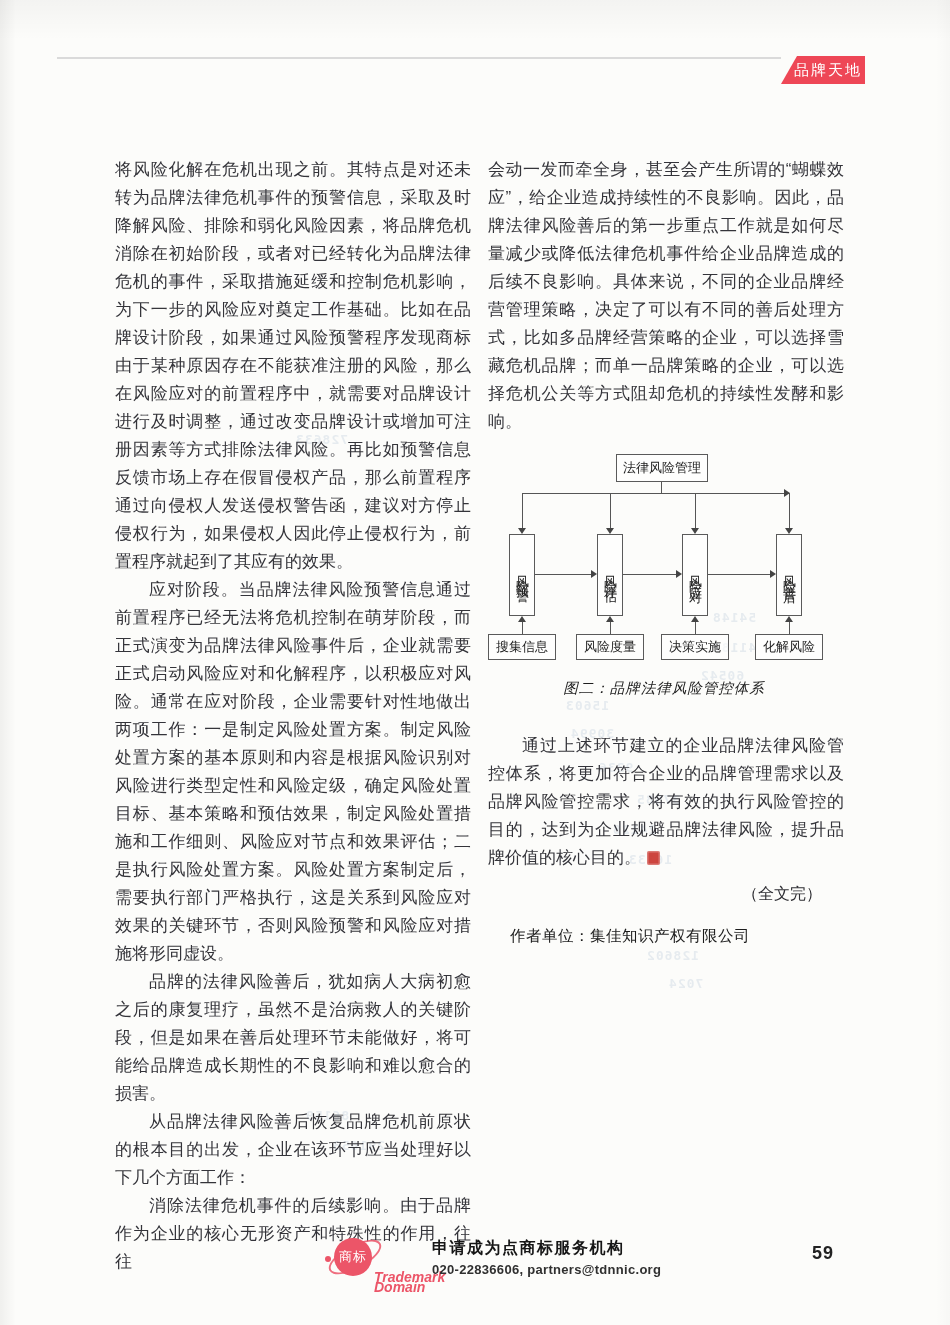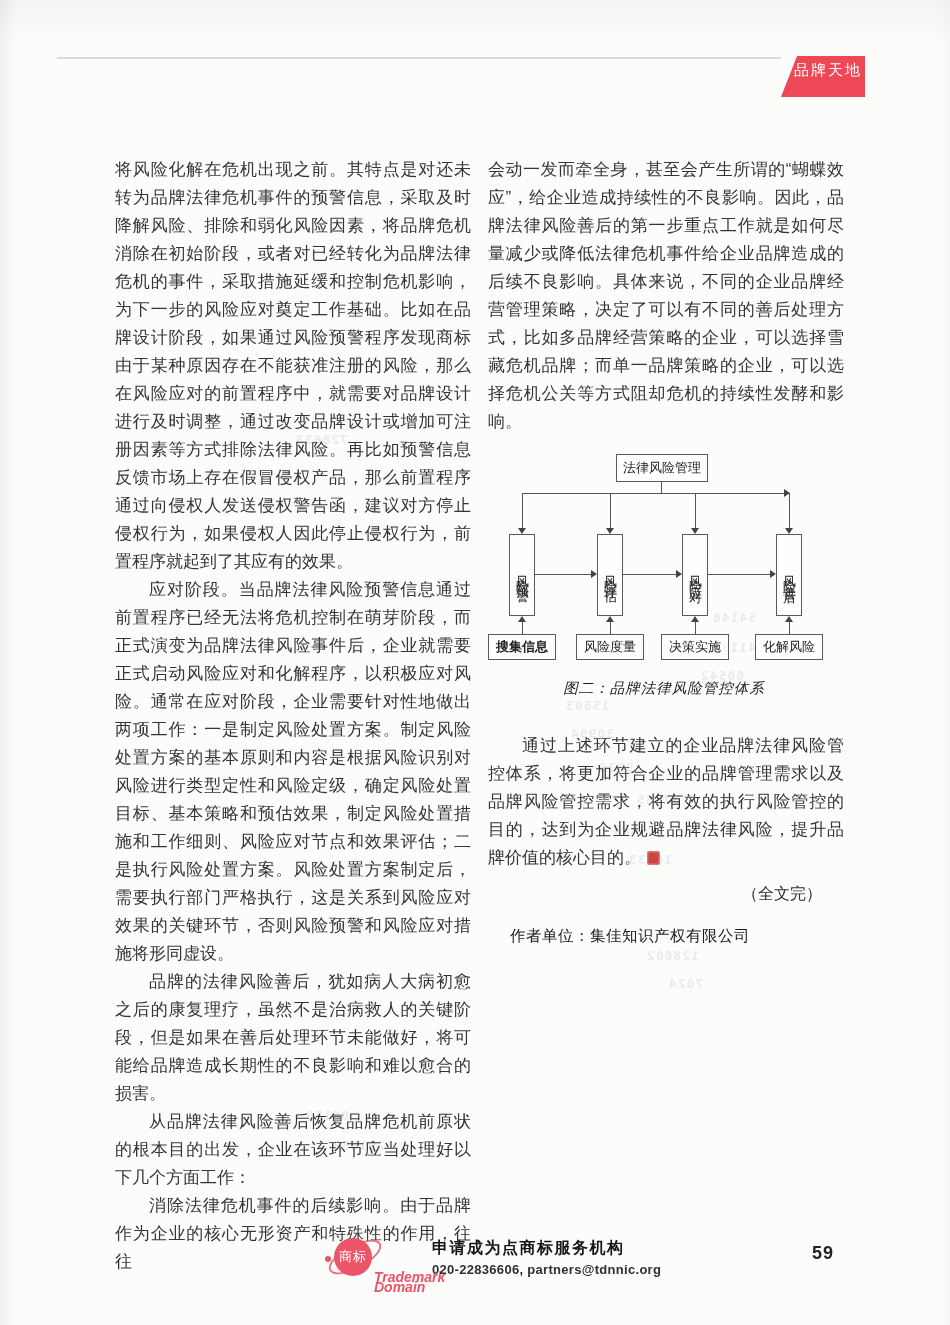--- a/index.html
+++ b/index.html
@@ -10,21 +10,21 @@
     background:
       linear-gradient(90deg, rgba(0,0,0,.05), rgba(0,0,0,0) 16px),
       linear-gradient(180deg, rgba(0,0,0,.035), rgba(0,0,0,0) 40px),
       linear-gradient(270deg, rgba(0,0,0,.02), rgba(0,0,0,0) 14px),
       #fcfcfa;
     overflow:hidden;
   }
   
   .top-rule { position:absolute; left:57px; top:57px; width:724px; height:2px; background:#dadada; }
   .badge {
-    position:absolute; left:781px; top:56px; width:84px; height:41px;
+    position:absolute; left:781px; top:56px; width:84px; height:28px;
     background:#ee4756; color:#fff; font-size:15px; letter-spacing:2px;
     line-height:28px; text-align:center; padding-left:10px;
     clip-path:polygon(16px 0, 100% 0, 100% 100%, 0 100%);
   }
   
   .ghosts { position:absolute; inset:0; z-index:0; }
   .ghosts span {
     position:absolute; transform:scaleX(-1); color:#e3e9ee; opacity:.85;
     font-family:"DejaVu Sans Mono", monospace; font-size:13px; font-weight:bold; letter-spacing:1px;
   }
@@ -142,21 +142,21 @@
 
         <div class="ln" style="left:34px;top:172px;width:1px;height:12px;"></div>
         <div class="t t-up" style="left:30px;top:166px;"></div>
         <div class="ln" style="left:122px;top:172px;width:1px;height:12px;"></div>
         <div class="t t-up" style="left:118px;top:166px;"></div>
         <div class="ln" style="left:207px;top:172px;width:1px;height:12px;"></div>
         <div class="t t-up" style="left:203px;top:166px;"></div>
         <div class="ln" style="left:301px;top:172px;width:1px;height:12px;"></div>
         <div class="t t-up" style="left:297px;top:166px;"></div>
 
-        <div class="dbox d-input" style="left:0;font-weight:bold;">搜集信息</div>
+        <div class="dbox d-input" style="left:0;">搜集信息</div>
         <div class="dbox d-input" style="left:88px;">风险度量</div>
         <div class="dbox d-input" style="left:173px;">决策实施</div>
         <div class="dbox d-input" style="left:267px;">化解风险</div>
 
         <div class="d-caption">图二：品牌法律风险管控体系</div>
       </div>
 
       <p class="indent"><span>通过上述环节建立的企业品牌法律风险管控体系，将更加符合企业的品牌管理需求以及品牌风险管控需求，将有效的执行风险管控的目的，达到为企业规避品牌法律风险，提升品牌价值的核心目的。</span><span class="seal"></span></p>
 
       <div class="end-mark">（全文完）</div>

